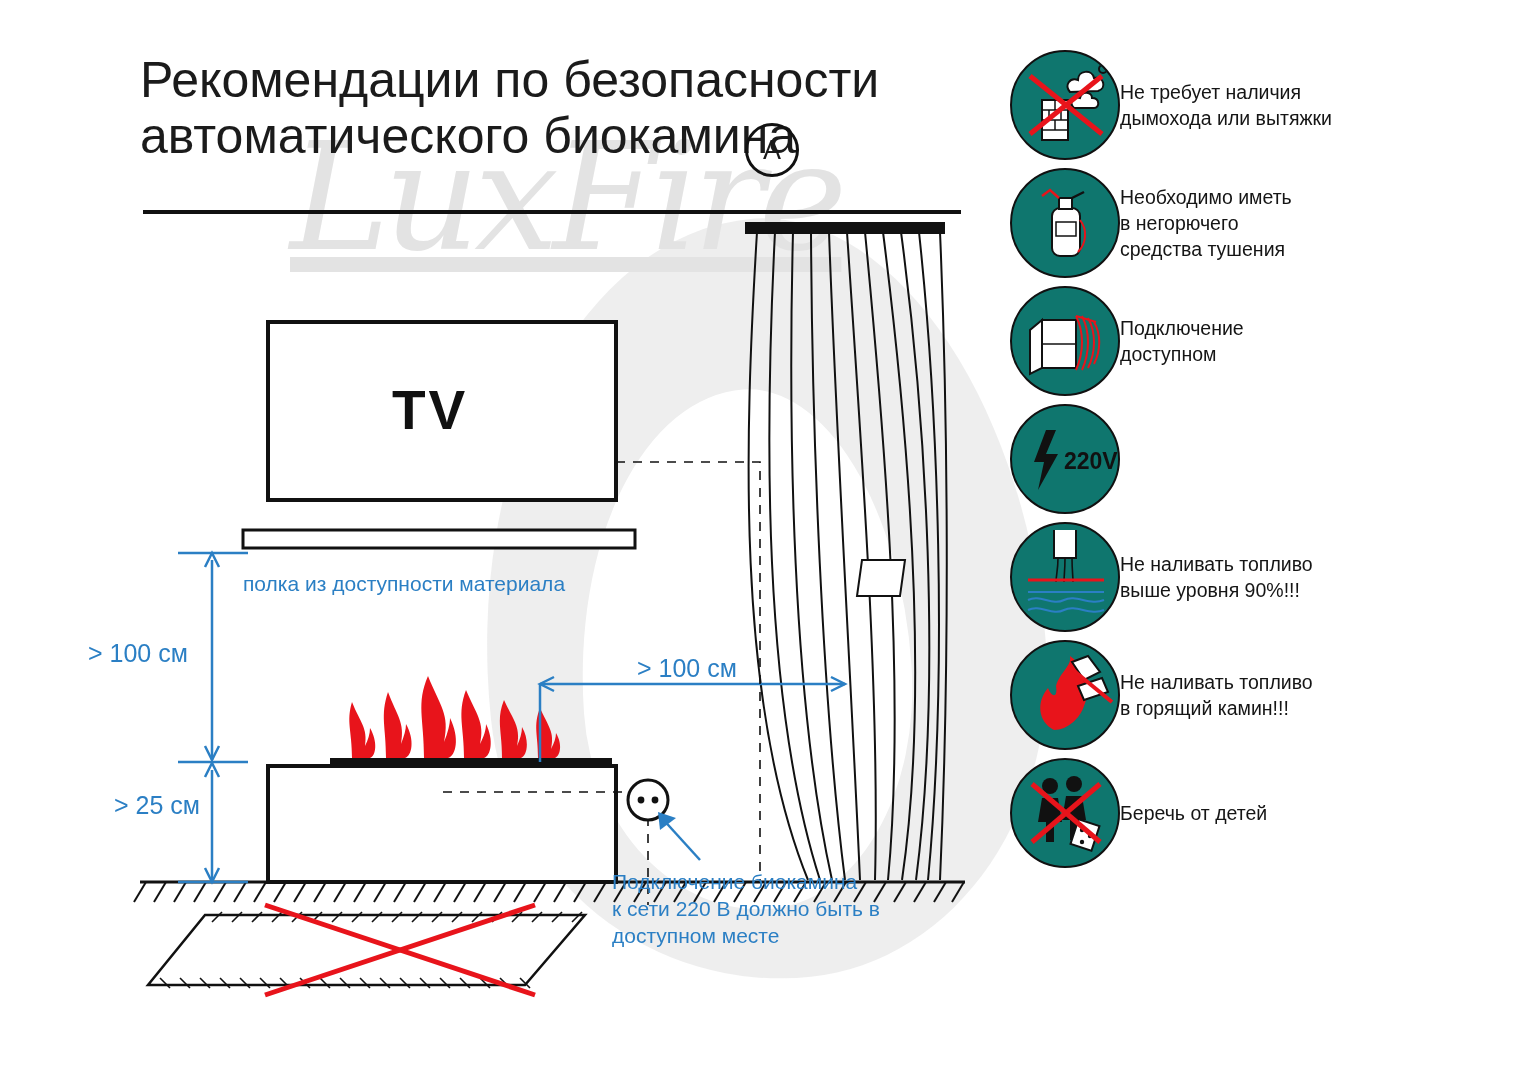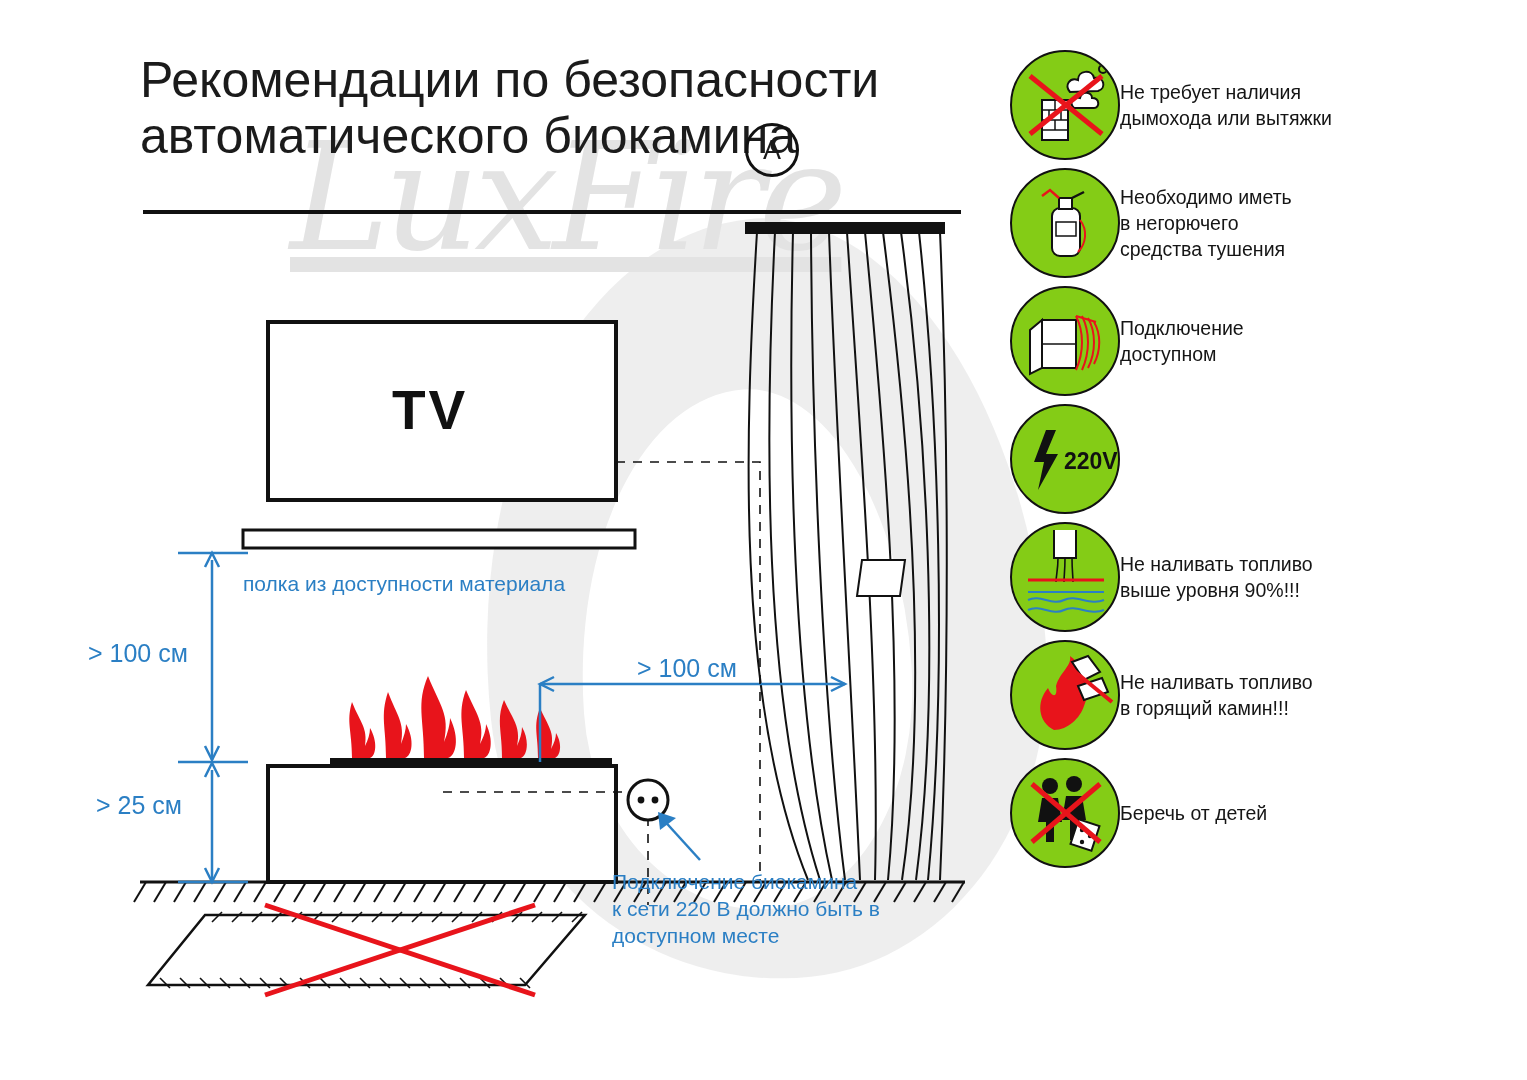--- a/index.html
+++ b/index.html
@@ -136,21 +136,21 @@
     gap: 0;
   }
   .note-icon {
     width: 106px;
     height: 106px;
     flex: 0 0 106px;
     border: 2px solid #111;
     border-radius: 50%;
     position: relative;
     overflow: hidden;
-    background: #84cc16;
+    background: #0f766e;
   }
   .note-text {
     font-size: 19.5px;
     line-height: 26px;
     color: #151515;
   }
   .note-text div { white-space: nowrap; }
 </style>
 </head>
 <body>
@@ -332,21 +332,21 @@
     </g>
     <g stroke="#2b7fc4" stroke-width="2.5" fill="none">
       <line x1="700" y1="860" x2="660" y2="816"></line>
       <polyline points="660,830 658,812 676,818" fill="#2b7fc4" stroke="none"></polyline>
     </g>
   </svg>
 
   <div class="tv-text">TV</div>
   <div class="lbl" style="left:243px; top:570px;">полка из доступности материала</div>
   <div class="lbl big" style="left:88px; top:640px;">&gt; 100 см</div>
-  <div class="lbl big" style="left:96px; top:792px;text-align:center;">&gt; 25 см</div>
+  <div class="lbl big" style="left:114px; top:792px;text-align:center;">&gt; 25 см</div>
   <div class="lbl big" style="left:637px; top:655px;">&gt; 100 см</div>
   <div class="lbl" style="left:612px; top:868px;">
     <div>Подключение биокамина</div>
     <div>к сети 220 В должно быть в</div>
     <div>доступном месте</div>
   </div>
 
   <div class="notes">
 
     <div class="note">

